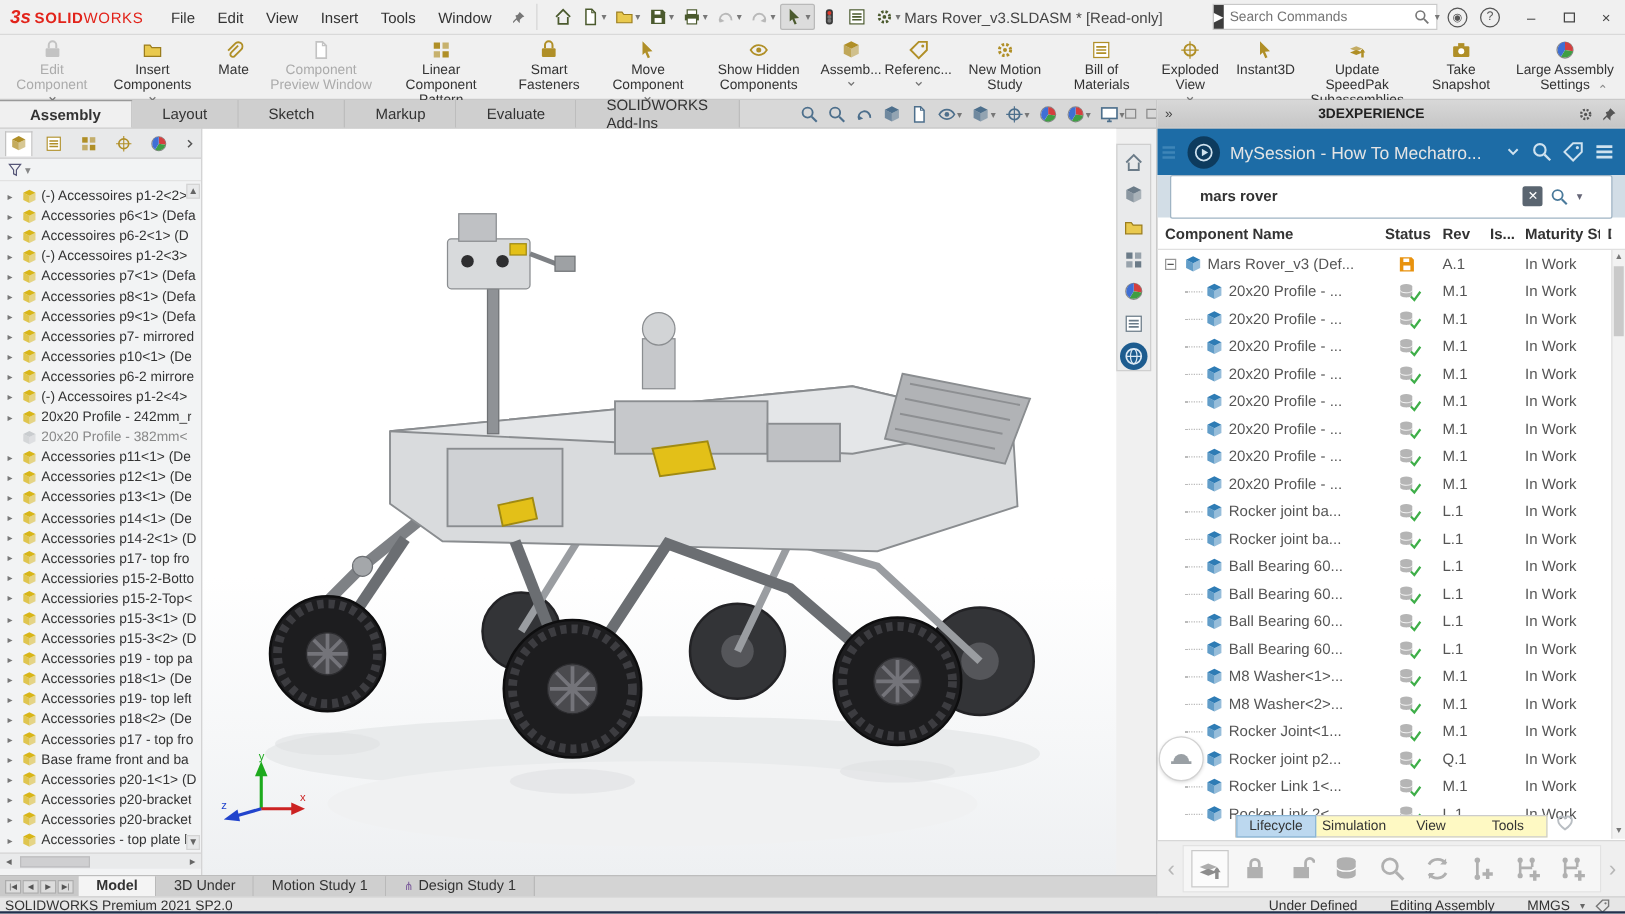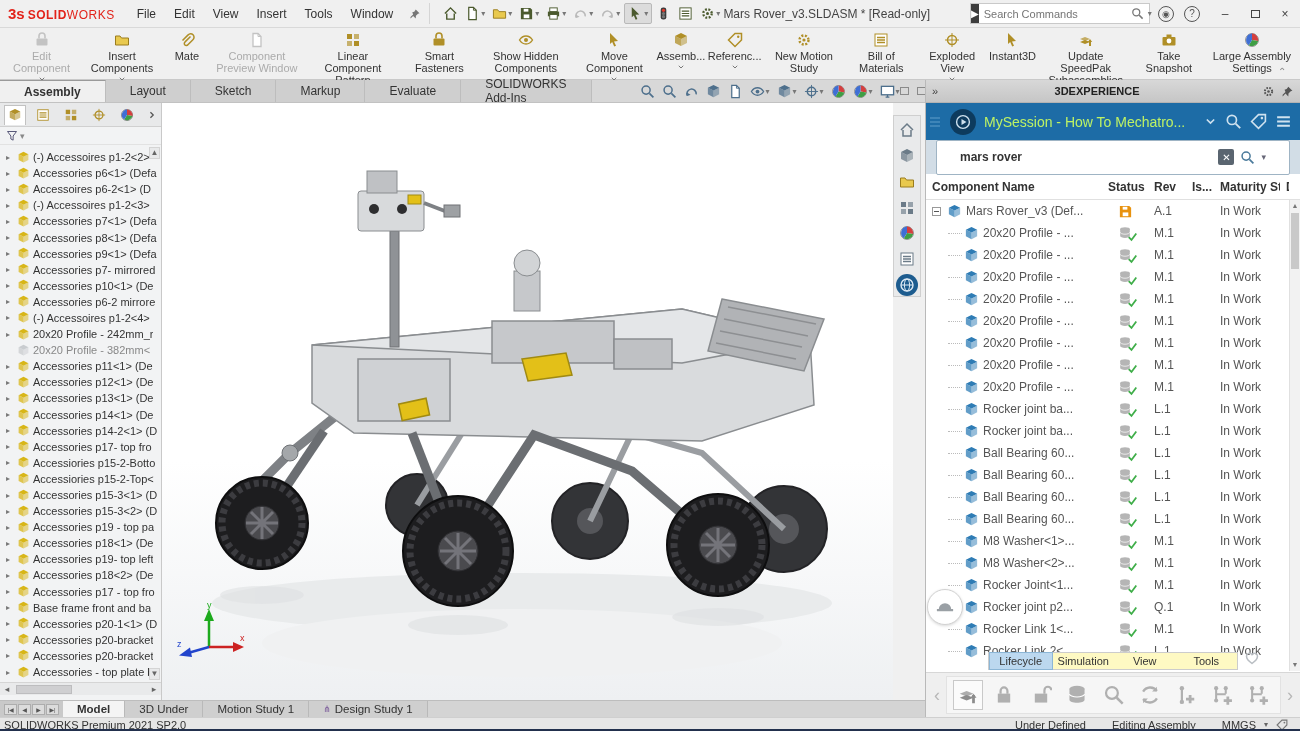--- a/index.html
+++ b/index.html
@@ -5,21 +5,21 @@
   *{box-sizing:border-box;margin:0;padding:0}
   html,body{width:1300px;height:731px;overflow:hidden}
   body{font-family:"Liberation Sans",sans-serif;font-size:12px;color:#333;background:#f0f0f0;position:relative}
   .abs{position:absolute}
   svg.ic{width:16px;height:16px;display:inline-block;vertical-align:middle;flex:none}
   svg.ic *{vector-effect:non-scaling-stroke}
 
   
   #titlebar{left:0;top:0;width:1300px;height:28px;background:#f0f0f0;border-bottom:1px solid #d9d9d9;display:flex;align-items:center}
   .brand{display:flex;align-items:baseline;margin:0 14px 0 8px;white-space:nowrap}
-  .brand .mark{color:#e2231a;font-weight:bold;font-size:15px;margin-right:3px}
+  .brand .mark{color:#e2231a;font-weight:bold;font-style:italic;font-size:15px;margin-right:3px}
   .brand .b1{color:#e2231a;font-weight:bold;font-size:12px;letter-spacing:.5px}
   .brand .b2{color:#e2231a;font-size:12px;letter-spacing:.5px}
   #menubar{display:flex;gap:2px}
   .menu-item{padding:4px 8px;color:#333;font-size:12px;cursor:default}
   .tb-pin{margin:0 8px;color:#777}
   .qat{display:flex;align-items:center;gap:1px;border-left:1px solid #d5d5d5;padding-left:10px}
   .qat-btn{display:flex;align-items:center;padding:2px 3px;border-radius:2px;color:#4b5a2e}
   .qat-btn.dis{color:#b9b9b9}
   .qat-btn.sel{background:#dcdcdc;border:1px solid #b9b9b9}
   .qat-dd{font-size:8px;color:#777;margin-left:1px}
@@ -80,21 +80,21 @@
   #taskstrip{left:893px;top:115px;width:28px;height:182px;background:#e9eaeb;border:1px solid #cfcfcf;display:flex;flex-direction:column;align-items:center;padding-top:3px;gap:4px}
   .ts-btn{width:22px;height:22px;display:flex;align-items:center;justify-content:center;color:#6b7b88;border-radius:2px}
   .ts-btn.active{background:#1d5c8f;color:#dce9f4;border-radius:11px}
 
   
   #panel{left:925px;top:80px;width:375px;height:651px;background:#fff;border-left:1px solid #b9b9b9}
   #panel-head{height:23px;background:linear-gradient(#d8d8d8,#c6c6c6);display:flex;align-items:center;padding:0 6px;border-bottom:1px solid #b3b3b3}
   #panel-head .title{flex:1;text-align:center;font-weight:bold;font-size:11px;color:#222}
   #panel-head .chev2{color:#444;font-size:11px}
   #panel-head .ic{width:13px;height:13px;color:#555;margin-left:6px}
-  #session-bar{height:37px;background:#1d6ca6;display:flex;align-items:center;color:#bef264;padding:0 8px 0 4px;gap:8px}
+  #session-bar{height:37px;background:#1d6ca6;display:flex;align-items:center;color:#e5e5e5;padding:0 8px 0 4px;gap:8px}
   #session-bar .grip{display:flex;flex-direction:column;gap:2px;margin-right:2px}
   #session-bar .grip i{width:10px;height:2px;background:#3e85b8;display:block}
   #session-bar .compass{width:26px;height:26px;border-radius:50%;background:#0d3b5e;display:flex;align-items:center;justify-content:center;color:#9fc6df}
   #session-bar .sess{font-size:14px;white-space:nowrap;overflow:hidden;flex:1}
   #session-bar .ic{width:17px;height:17px;color:#cfe2ef}
   #search-row{height:34px;background:#d2dde6;display:flex;align-items:center;padding:0 10px}
   #search-box{flex:1;height:35px;background:#fff;border:1px solid #9fb4c4;border-radius:2px;display:flex;align-items:center;padding:0 23px}
   #search-box input{flex:1;border:none;outline:none;font-size:12px;font-weight:bold;color:#333;font-family:"Liberation Sans",sans-serif}
   #search-box .clear{width:16px;height:16px;background:#5a6570;color:#fff;display:flex;align-items:center;justify-content:center;font-size:10px;border-radius:2px;margin-right:6px}
   #search-box .ic{width:15px;height:15px;color:#4a7a9b;margin-right:6px}
@@ -485,34 +485,34 @@
     <button class="rbtn">
       <svg class="ic ric">
         <use href="#s-tool"></use>
       </svg>
       <span class="rlbl">Smart Fasteners</span>
 
     </button>
 
     <button class="rbtn">
       <svg class="ic ric">
-        <use href="#s-eye"></use>
-      </svg>
-      <span class="rlbl">Show Hidden Components</span>
-
-    </button>
-
-    <button class="rbtn">
-      <svg class="ic ric">
         <use href="#s-cursor"></use>
       </svg>
       <span class="rlbl">Move Component</span>
       <svg class="ic rdd">
         <use href="#s-chevd"></use>
       </svg>
+    </button>
+
+    <button class="rbtn">
+      <svg class="ic ric">
+        <use href="#s-eye"></use>
+      </svg>
+      <span class="rlbl">Show Hidden Components</span>
+
     </button>
 
     <button class="rbtn">
       <svg class="ic ric">
         <use href="#s-cube"></use>
       </svg>
       <span class="rlbl">Assemb...</span>
       <svg class="ic rdd">
         <use href="#s-chevd"></use>
       </svg>

